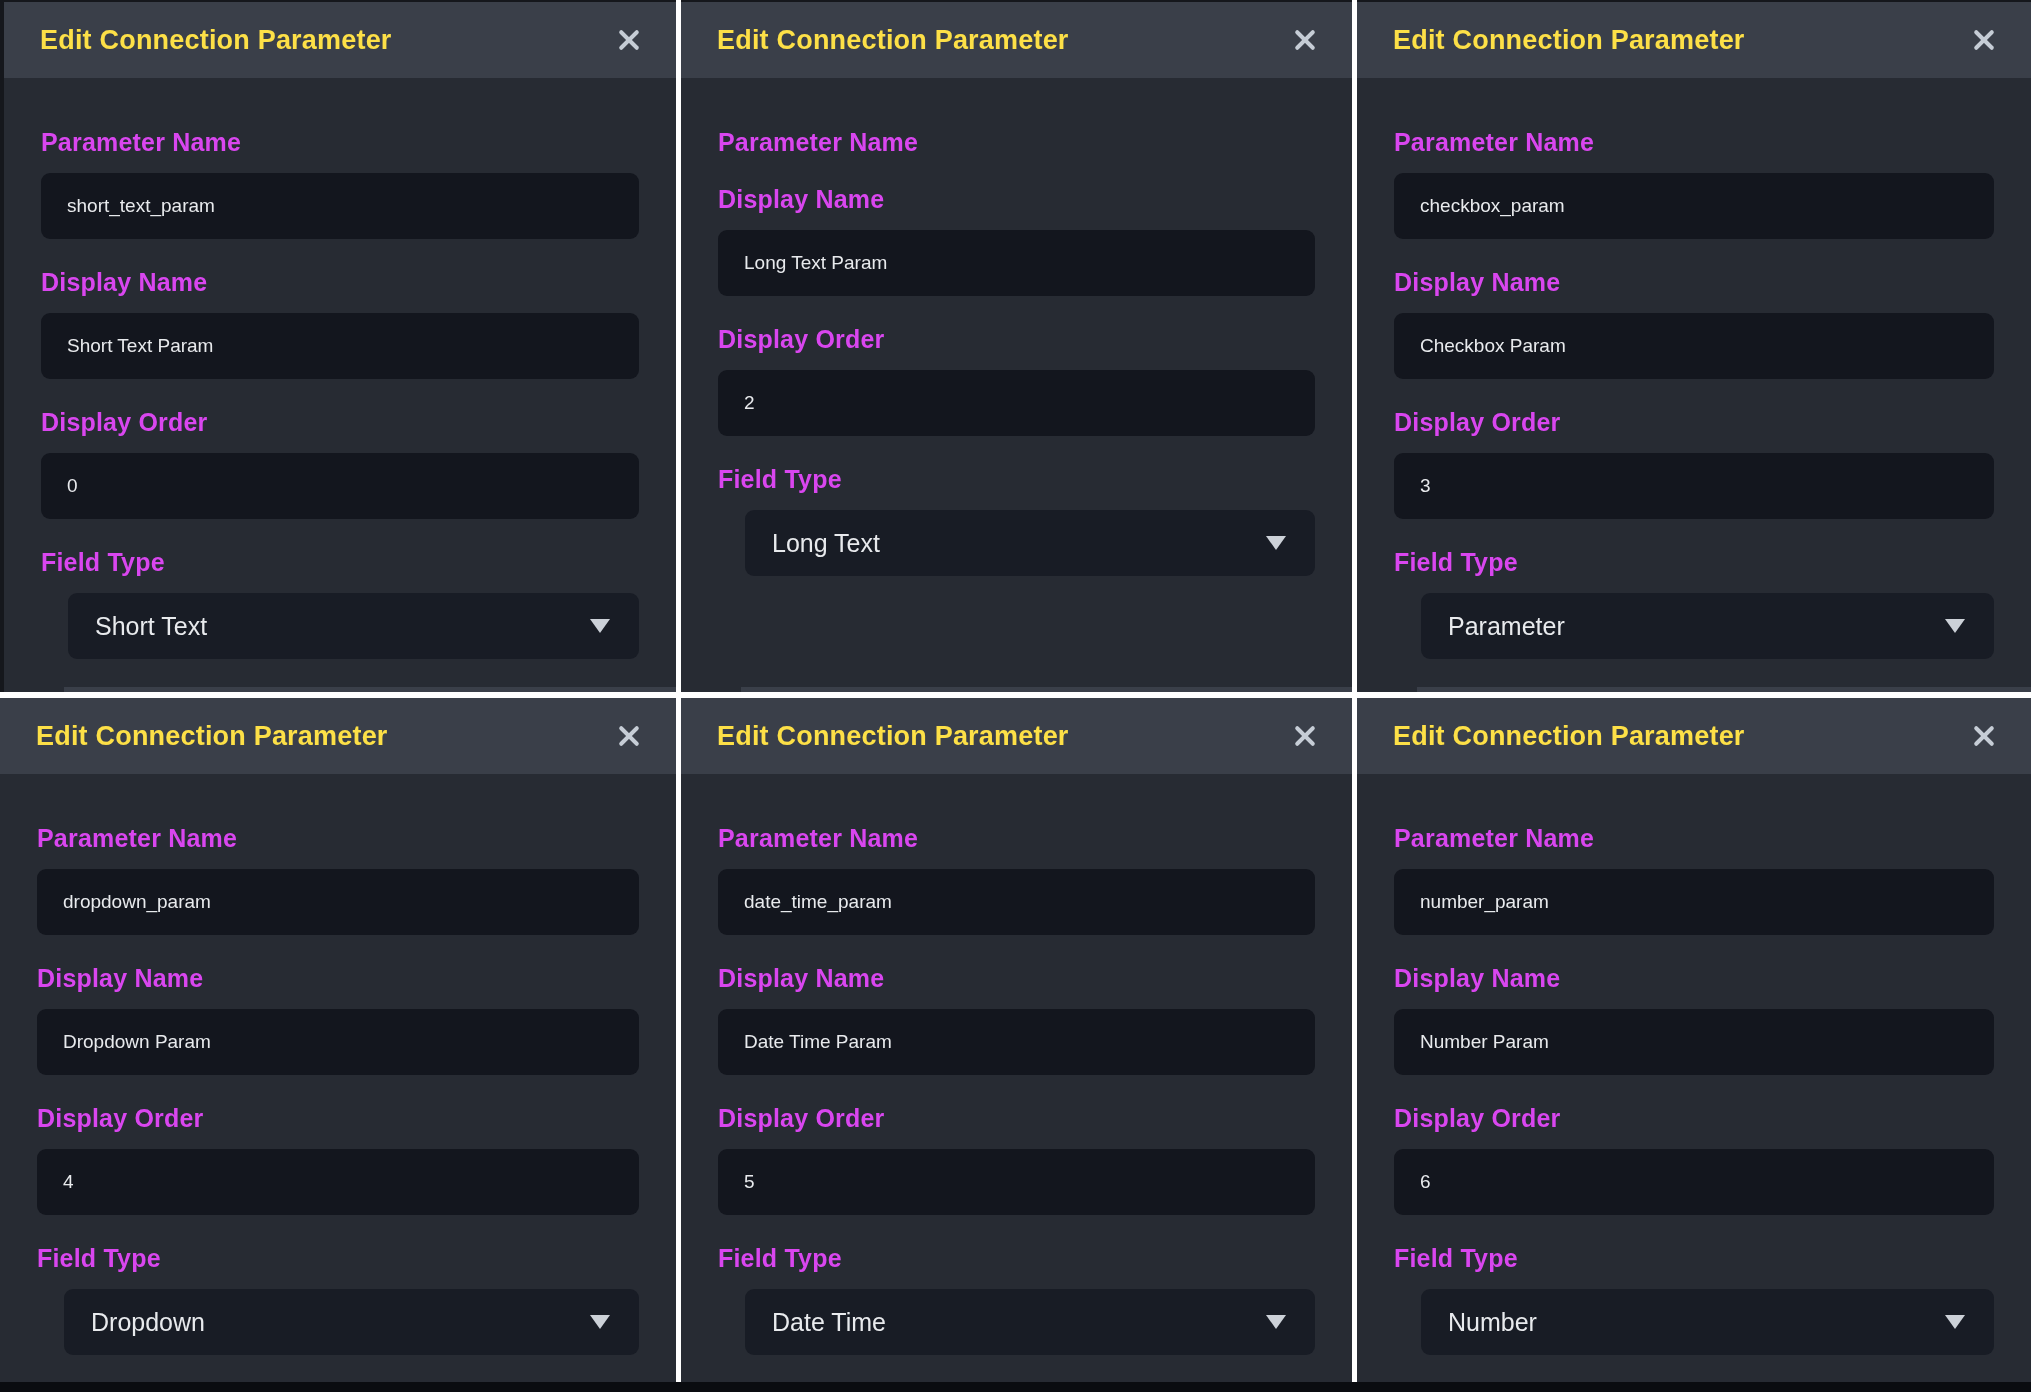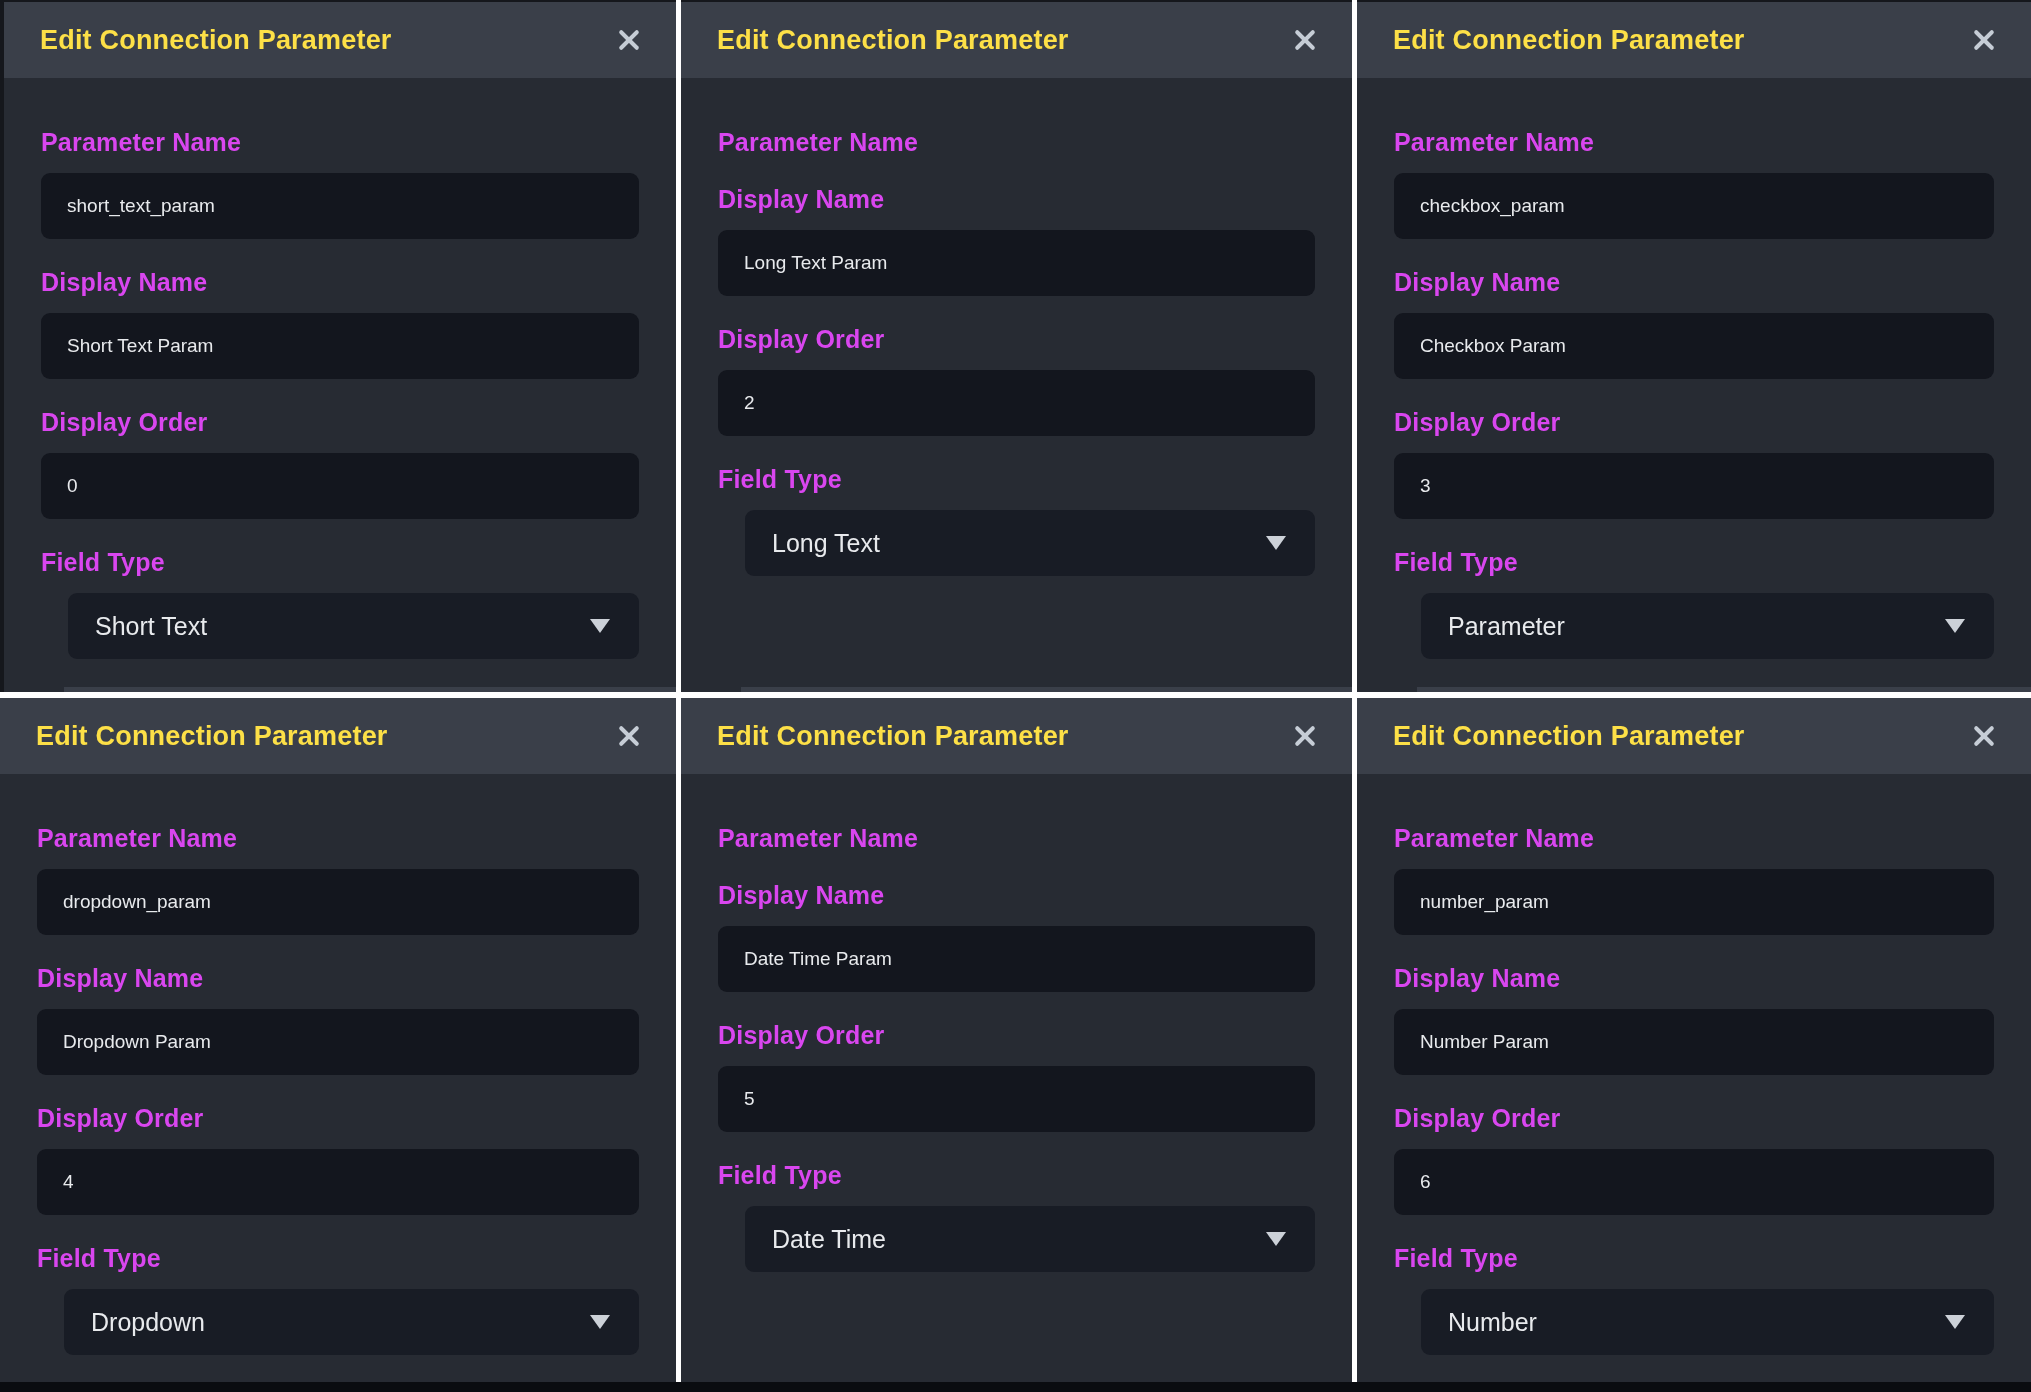--- a/index.html
+++ b/index.html
@@ -188,20 +188,21 @@
   <section class="panel p4">
     <header class="hdr">
       <span class="ttl">Edit Connection Parameter</span>
       <button class="closebtn">
           <span class="x-icon"></span>
         </button>
     </header>
     <div class="bdy">
       <div class="field">
         <label class="flabel">Parameter Name</label>
+        <input class="tinput" value="date_time_param" style="">
       </div>
       <div class="field">
         <label class="flabel">Display Name</label>
         <input class="tinput" value="Date Time Param" style="">
       </div>
       <div class="field">
         <label class="flabel">Display Order</label>
         <input class="tinput" value="5" style="">
       </div>
       <div class="field">

